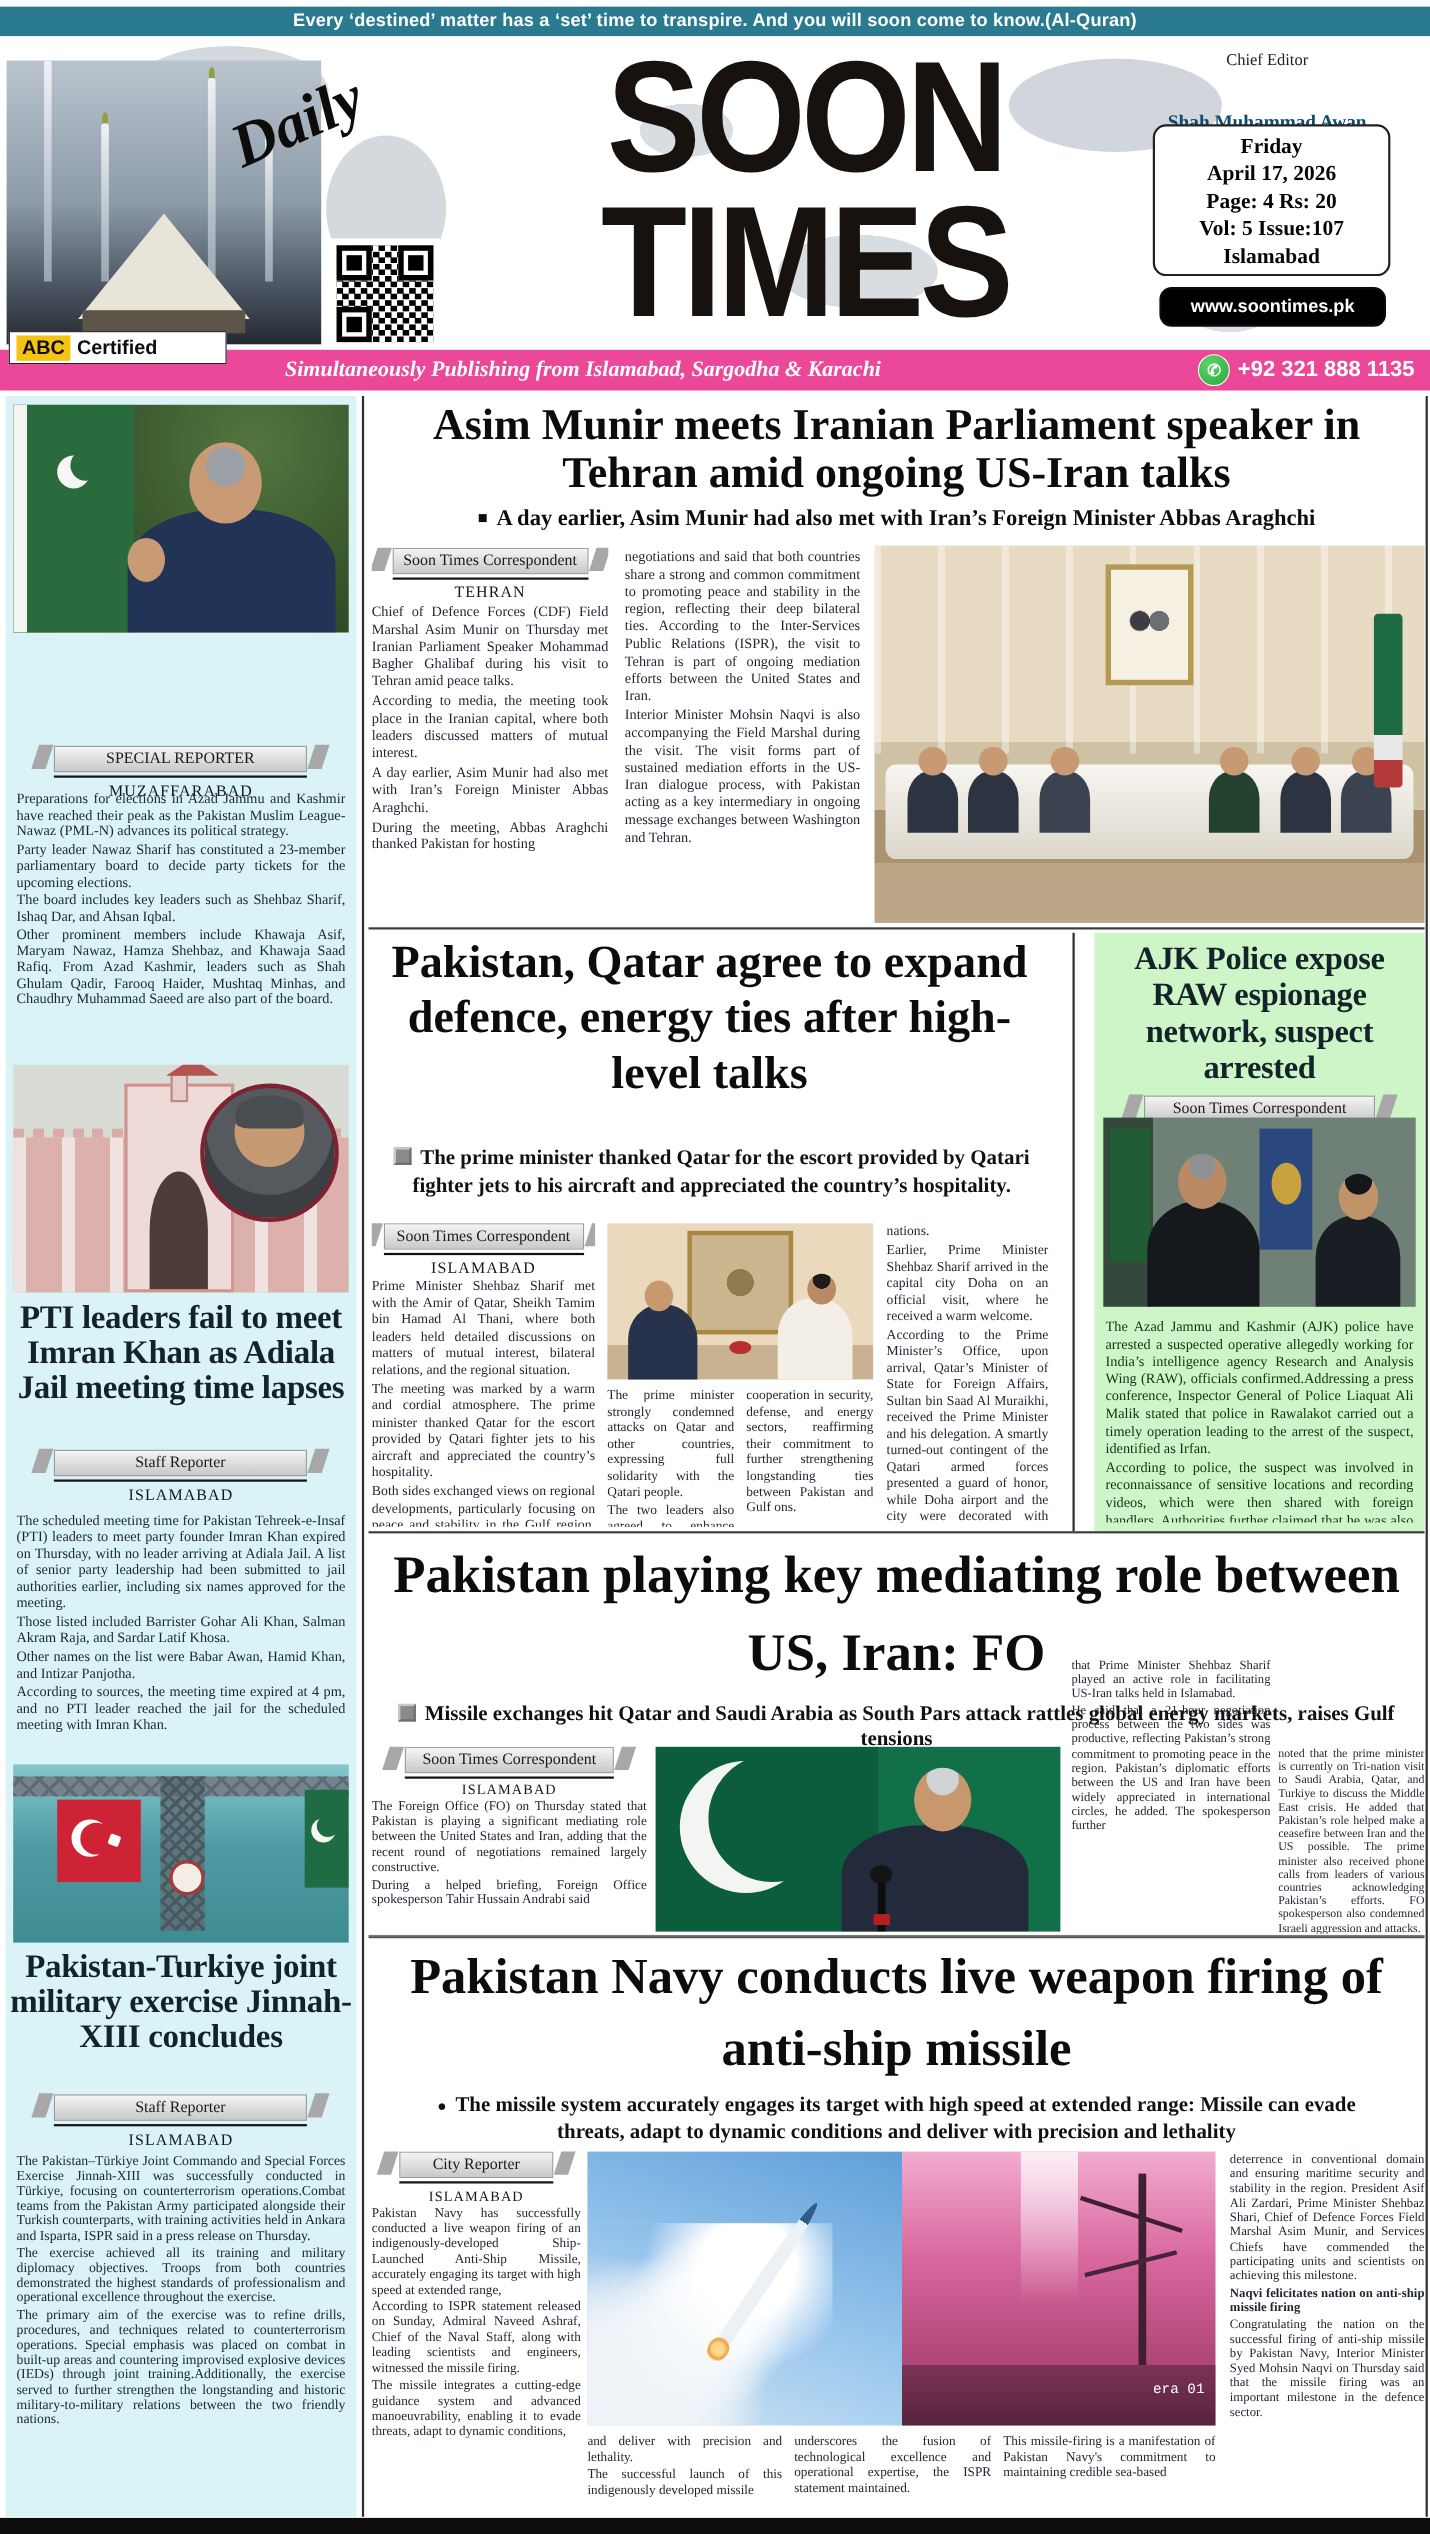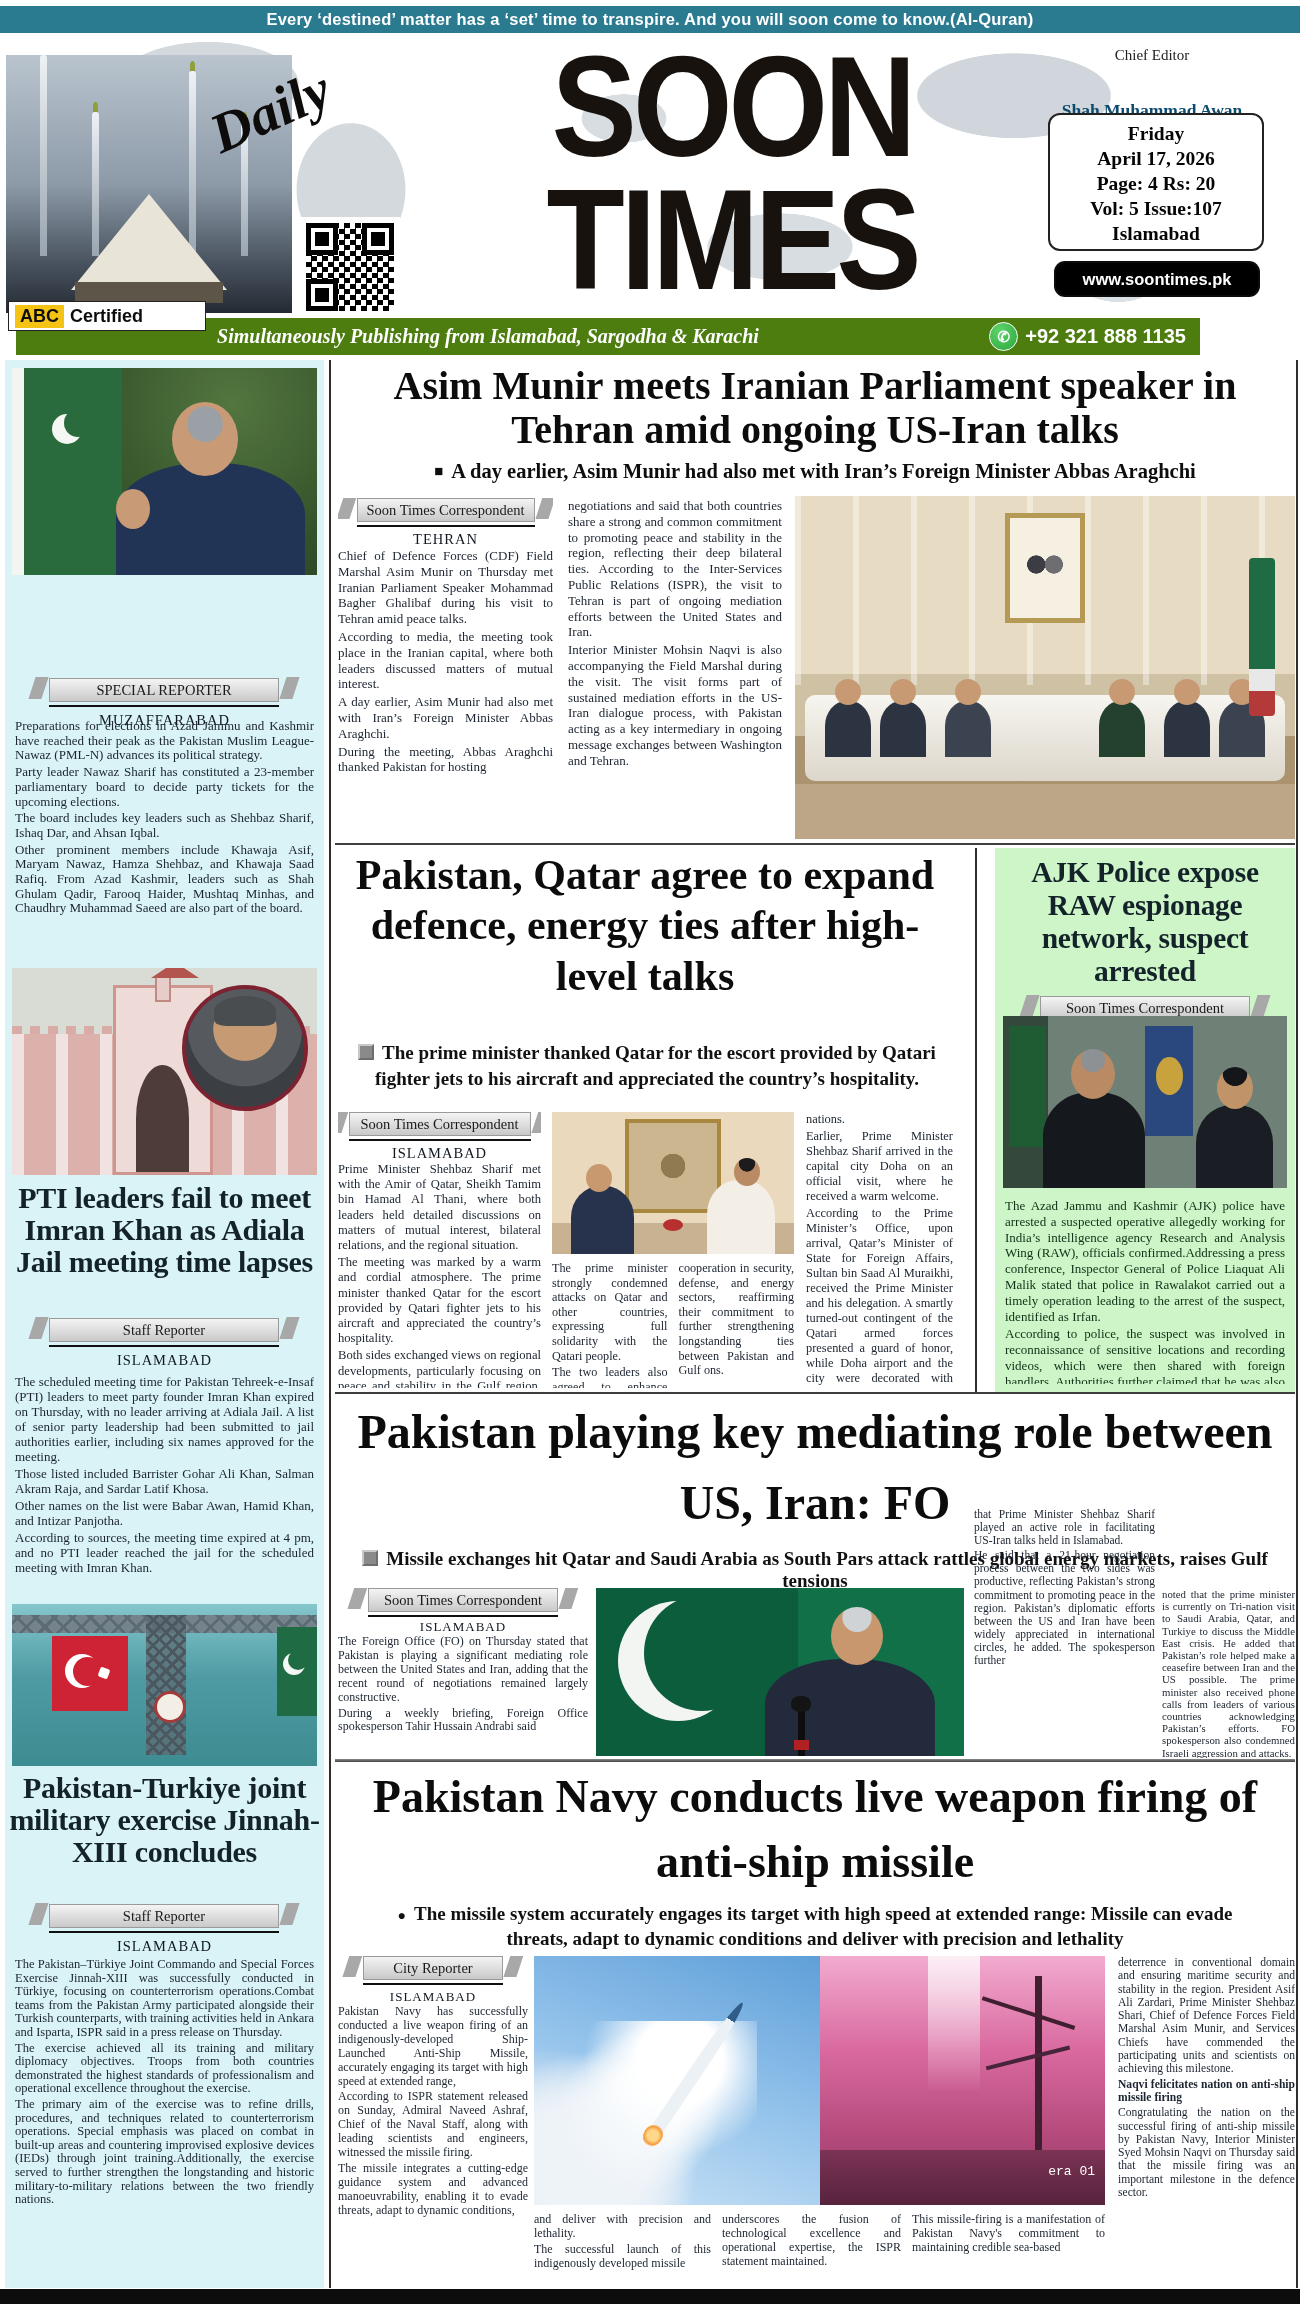--- a/index.html
+++ b/index.html
@@ -39,21 +39,21 @@
   .chief{position:absolute;left:1012px;top:14px;width:280px;text-align:center;}
   .chief .lbl{font-size:15px;color:#222;}
   .chief .nm{font-size:17.5px;font-weight:bold;text-decoration:underline;color:#0c4a6e;margin-top:36px;}
   .datebox{position:absolute;left:1048px;top:80px;width:216px;height:138px;background:#fff;
            border:2.5px solid #222;border-radius:12px;text-align:center;padding-top:7px;box-sizing:border-box;}
   .datebox div{font-size:19.5px;font-weight:bold;line-height:1.28;color:#050505;}
   .webpill{position:absolute;left:1056px;top:230px;width:202px;height:32px;background:#000000;color:#fff;
            border-radius:9px;display:flex;align-items:center;justify-content:center;
            font-family:"Liberation Sans",sans-serif;font-weight:bold;font-size:16.5px;box-shadow:0 0 0 2px #0b0b0b;}
   
-  .strip{position:absolute;top:318px;left:16px;width:1184px;height:37px;background:#4d7c0f;}
+  .strip{position:absolute;top:318px;left:0;width:1300px;height:37px;background:#ec4899;}
   .pubtxt{position:absolute;left:0;right:240px;top:0;height:100%;display:flex;align-items:center;justify-content:center;
           color:#fff;font-style:italic;font-weight:bold;font-size:20px;font-family:"Liberation Serif",serif;}
   .phoneblk{position:absolute;right:14px;top:4px;display:flex;align-items:center;gap:7px;
             color:#fff;font-family:"Liberation Sans",sans-serif;font-weight:800;font-size:20px;}
   .waicon{width:27px;height:27px;border-radius:50%;background:radial-gradient(circle at 35% 30%,#5fd36c,#2aa83a);
           display:flex;align-items:center;justify-content:center;color:#fff;font-size:15px;border:1.5px solid #fff;}
   .abcbox{position:absolute;left:8px;top:301px;width:198px;height:30px;background:#fff;border:1.5px solid #222;
           display:flex;align-items:center;padding-left:6px;box-sizing:border-box;z-index:5;
           font-family:"Liberation Sans",sans-serif;font-weight:900;font-size:18px;}
   .abc-y{background:#f4c313;color:#0d0d0d;padding:1px 5px;}
@@ -423,21 +423,21 @@
   <div class="fo-headline hl">Pakistan playing key mediating role between US, Iran: FO</div>
   <div class="fo-sub">
     <span class="bullet3d"></span><span>Missile exchanges hit Qatar and Saudi Arabia as South Pars attack rattles global energy markets, raises Gulf tensions</span>
   </div>
   <div class="colbox foc1 txt">
     <div class="bywrap" style="width:190px;">
       <div class="bybox">Soon Times Correspondent</div>
     </div>
     <div class="city" style="font-size:13px;margin-top:2px;">ISLAMABAD</div>
     <p class="bp">The Foreign Office (FO) on Thursday stated that Pakistan is playing a significant mediating role between the United States and Iran, adding that the recent round of negotiations remained largely constructive.</p>
-    <p class="bp">During a weekly briefing, Foreign Office spokesperson Tahir Hussain Andrabi said</p>
+    <p class="bp">During a helped briefing, Foreign Office spokesperson Tahir Hussain Andrabi said</p>
   </div>
   <div class="ph ph-fo">
     <div class="fo-cres-w"></div>
     <div class="fo-cres-g"></div>
     <div class="torso" style="right:8%;bottom:0;width:46%;height:58%;background:#232a3c;"></div>
     <div class="head" style="right:22%;bottom:54%;width:52px;height:58px;background:radial-gradient(circle at 50% 18%,#cfd3d6 0 26%,#c9976d 28%);"></div>
     <div class="mic"></div>
   </div>
   <div class="colbox foc3 txt">
     <p class="bp">that Prime Minister Shehbaz Sharif played an active role in facilitating US-Iran talks held in Islamabad.</p>

